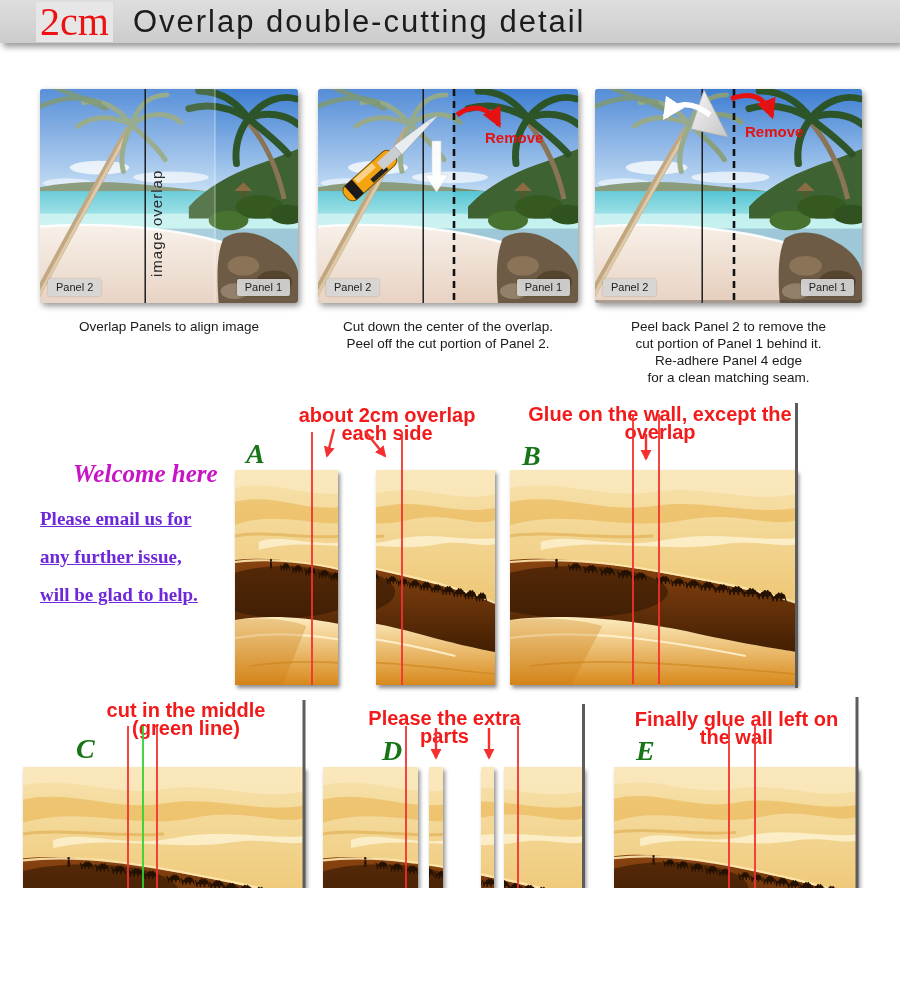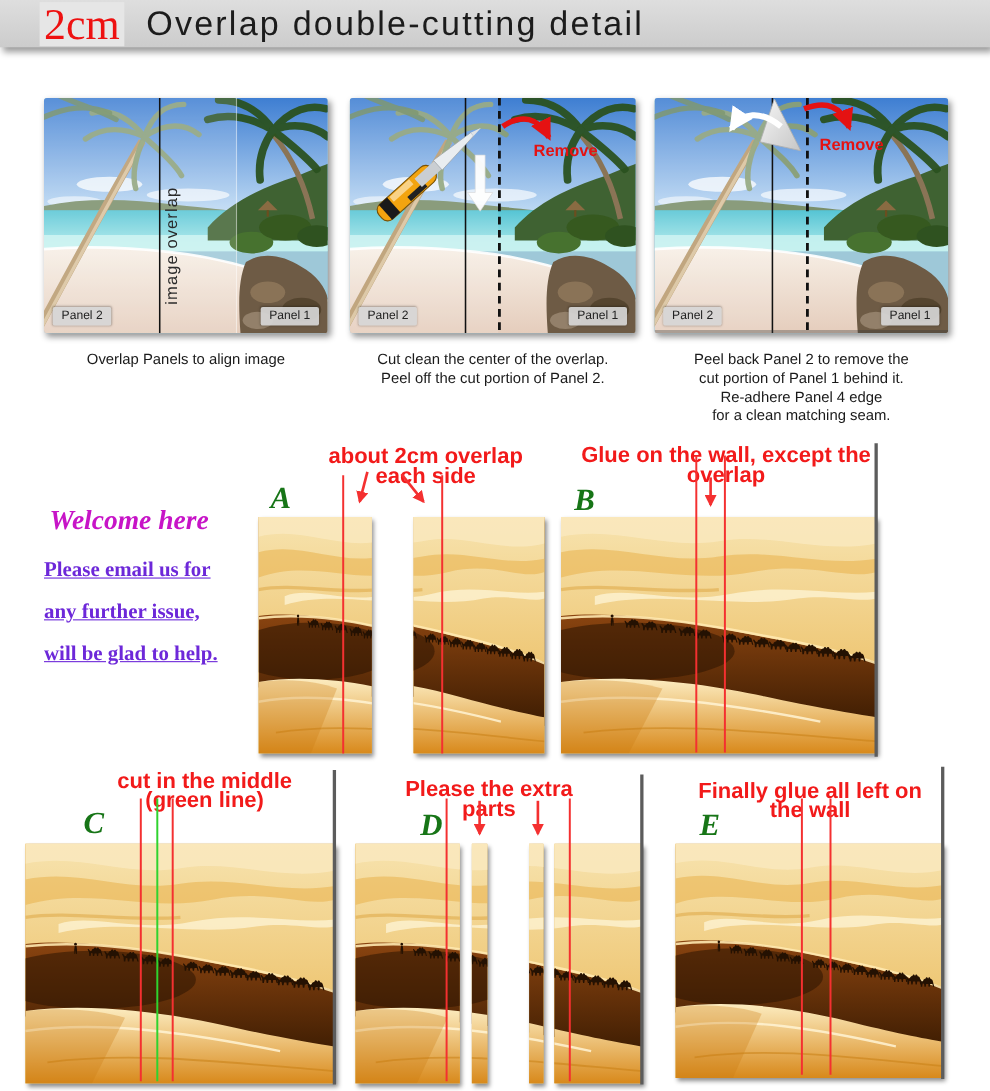--- a/index.html
+++ b/index.html
@@ -1,37 +1,37 @@
 <!DOCTYPE html>
 <html><head>
 <meta charset="utf-8">
 <style>
   html,body{margin:0;padding:0;background:#fff;}
-  .page{position:relative;width:900px;height:992px;background:#fff;overflow:hidden;
+  .page{position:relative;width:900px;height:888px;background:#fff;overflow:hidden;
         font-family:"Liberation Sans",sans-serif;}
   .abs{position:absolute;}
   
   .header-bar{left:0;top:0;width:900px;height:43px;background:linear-gradient(#dedede,#cccccc);
               box-shadow:3px 4px 6px rgba(0,0,0,.40);display:flex;align-items:center;}
   .header-measure{font-family:"Liberation Serif",serif;color:#ee1111;font-size:40px;line-height:40px;
                   margin-left:36px;padding:0 4px;background:#e6e6e6;}
   .header-title{font-size:31px;color:#1c1c1c;letter-spacing:2px;margin-left:20px;white-space:nowrap;}
   
   .photo{position:absolute;border-radius:3px;box-shadow:2px 3px 6px rgba(0,0,0,.42);overflow:hidden;background:#9ec8d8;}
   .dphoto{position:absolute;box-shadow:2px 3px 4px rgba(0,0,0,.45);overflow:hidden;background:#e8b658;}
   .fillsvg{position:absolute;left:0;top:0;width:100%;height:100%;}
   .panel-tag{position:absolute;bottom:7px;background:rgba(214,214,214,.92);color:#222;
              font-size:11px;line-height:13px;padding:2px 8px;border-radius:2px;box-shadow:0 0 2px rgba(0,0,0,.3);}
   .overlap-text{position:absolute;writing-mode:vertical-rl;transform:rotate(180deg);
                 font-size:15px;color:#2a2a2a;letter-spacing:1px;}
   .remove-txt{position:absolute;color:#e51212;font-weight:bold;font-size:15px;}
   .caption{position:absolute;font-size:13.5px;color:#1a1a1a;text-align:center;line-height:17px;}
   
   .welcome-title{font-family:"Liberation Serif",serif;font-style:italic;font-weight:bold;
-                 font-size:25px;color:#c714c7;}
+                 font-size:25px;color:#c714c7;margin-left:28px;}
   .welcome-line{font-family:"Liberation Serif",serif;font-weight:bold;font-size:19px;color:#6d28d9;text-decoration:underline;}
   
   .sec-label{position:absolute;font-family:"Liberation Serif",serif;font-style:italic;font-weight:bold;
              font-size:28px;color:#177517;line-height:28px;}
   .annot{position:absolute;font-weight:bold;font-size:20px;color:#f21a1a;text-align:center;line-height:18px;}
 </style>
 </head>
 <body>
 
 <svg aria-hidden="true" style="position:absolute;width:0;height:0;overflow:hidden">
@@ -217,21 +217,21 @@
     </svg>
     <div class="remove-txt" style="left:150px;top:34px;">Remove</div>
     <span class="panel-tag" style="left:8px;">Panel 2</span>
     <span class="panel-tag" style="right:8px;">Panel 1</span>
   </div>
 
   <div class="caption" style="left:40px;top:318px;width:258px;">
     <div>Overlap Panels to align image</div>
   </div>
   <div class="caption" style="left:308px;top:318px;width:280px;">
-    <div>Cut clean the center of the overlap.</div>
+    <div>Cut down the center of the overlap.</div>
     <div>Peel off the cut portion of Panel 2.</div>
   </div>
   <div class="caption" style="left:585px;top:318px;width:287px;">
     <div>Peel back Panel 2 to remove the</div>
     <div>cut portion of Panel 1 behind it.</div>
     <div>Re-adhere Panel 4 edge</div>
     <div>for a clean matching seam.</div>
   </div>
 
   <div class="abs welcome-title" style="left:45px;top:460px;">Welcome here</div>

